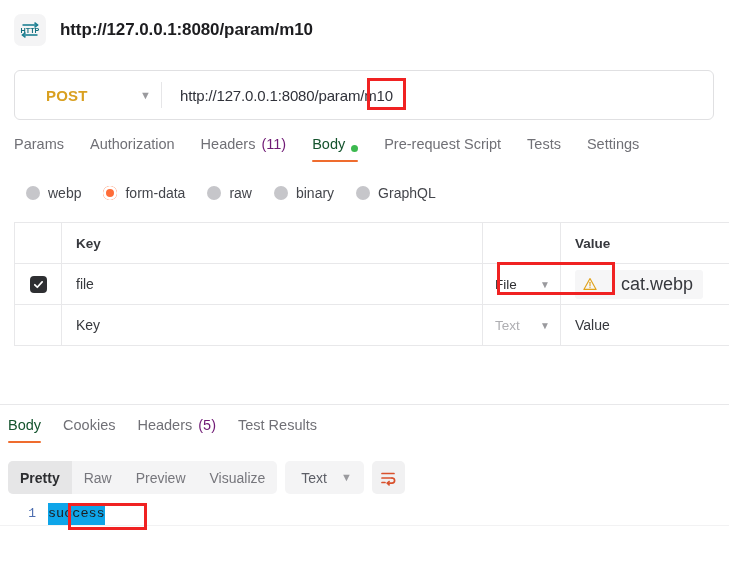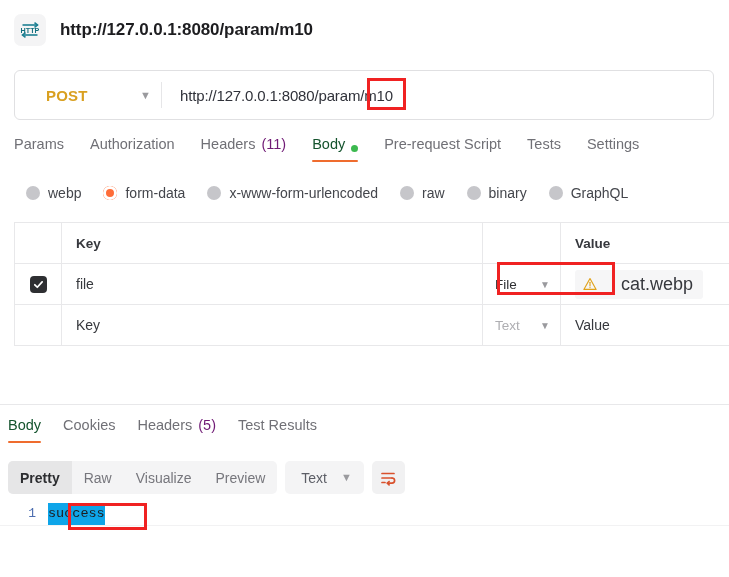--- a/index.html
+++ b/index.html
@@ -418,24 +418,20 @@
   <div class="radio-item">
     <span class="radio-circle"></span>
     <span class="radio-label">webp</span>
   </div>
   <div class="radio-item">
     <span class="radio-circle sel"></span>
     <span class="radio-label">form-data</span>
   </div>
   <div class="radio-item">
     <span class="radio-circle"></span>
-    <span class="radio-label">x-www-form-urlencoded</span>
-  </div>
-  <div class="radio-item">
-    <span class="radio-circle"></span>
     <span class="radio-label">raw</span>
   </div>
   <div class="radio-item">
     <span class="radio-circle"></span>
     <span class="radio-label">binary</span>
   </div>
   <div class="radio-item">
     <span class="radio-circle"></span>
     <span class="radio-label">GraphQL</span>
   </div>
@@ -517,24 +513,24 @@
 
 <div class="res-toolbar">
   <div class="seg">
     <div class="seg-btn active">
       <span>Pretty</span>
     </div>
     <div class="seg-btn">
       <span>Raw</span>
     </div>
     <div class="seg-btn">
+      <span>Preview</span>
+    </div>
+    <div class="seg-btn">
       <span>Visualize</span>
-    </div>
-    <div class="seg-btn">
-      <span>Preview</span>
     </div>
   </div>
 
   <div class="txt-select">
     <span>Text</span>
     <span class="chev">▼</span>
   </div>
 
   <div class="icon-btn">
     <svg width="18" height="18" viewBox="0 0 18 18" aria-hidden="true">

